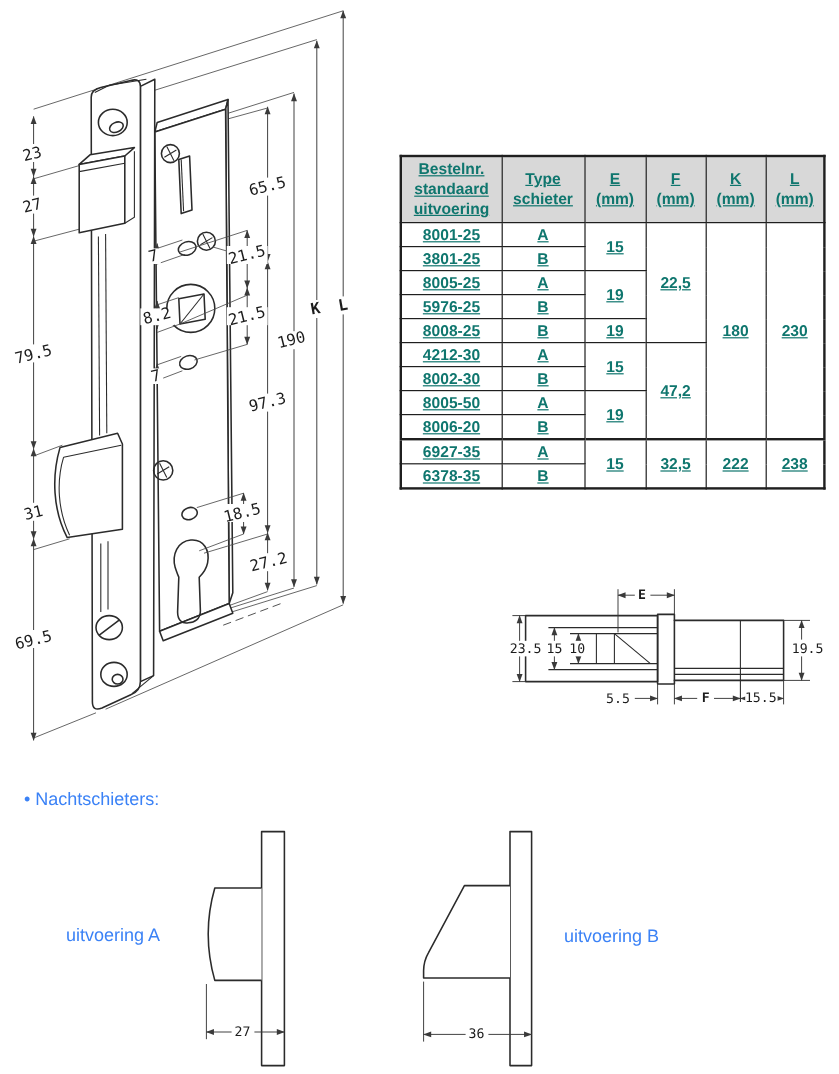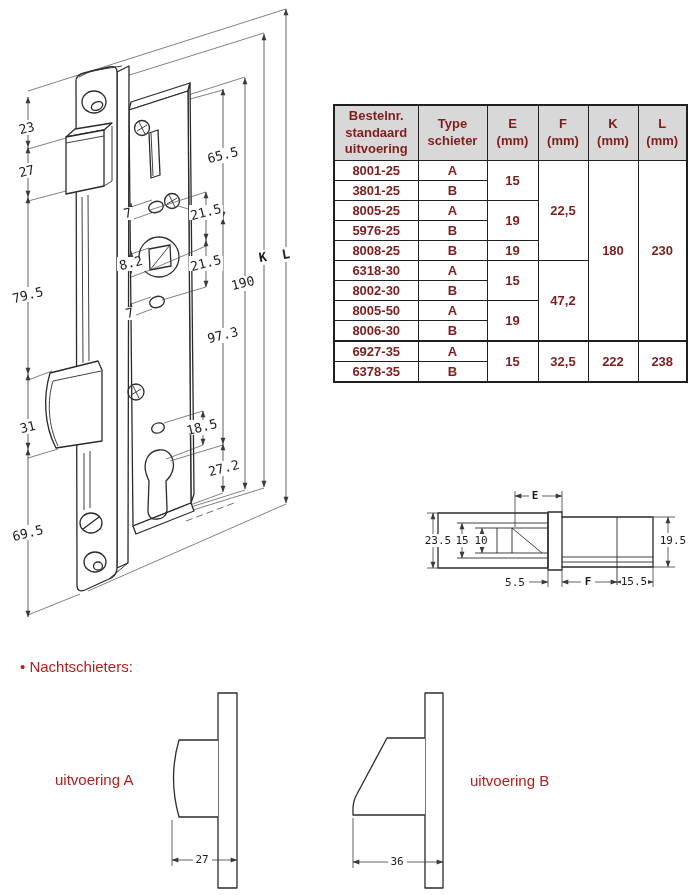--- a/index.html
+++ b/index.html
@@ -7,29 +7,29 @@
         font-family:"Liberation Sans",sans-serif;color:#111;}
   svg{position:absolute;overflow:visible;}
   svg text{font-family:"DejaVu Sans Mono",monospace;fill:#1c1c1c;}
   .ln{stroke:#2b2b2b;stroke-width:1.3;fill:none;stroke-linejoin:round;stroke-linecap:round;}
   .lnw{stroke:#2b2b2b;stroke-width:1.3;fill:#ffffff;stroke-linejoin:round;}
   .thin{stroke:#2b2b2b;stroke-width:0.9;fill:none;}
   .dim{stroke:#3a3a3a;stroke-width:0.8;fill:none;}
   .ldr{stroke:#4a4a4a;stroke-width:0.7;fill:none;}
   .dash{stroke:#4a4a4a;stroke-width:0.8;fill:none;stroke-dasharray:7 4;}
   .bg{fill:#ffffff;}
-  .spec-table{position:absolute;left:333px;top:104px;border-collapse:collapse;table-layout:fixed;
-        font-weight:bold;font-size:13px;color:#7f1d1d;}
+  .spec-table{position:absolute;left:333px;top:129px;border-collapse:collapse;table-layout:fixed;
+        font-weight:bold;font-size:13px;color:#0f766e;text-decoration:underline;}
   .spec-table td,.spec-table th{border:1px solid #1f1f1f;text-align:center;vertical-align:middle;padding:0 2px;}
   .spec-table{border:2px solid #1f1f1f;}
   .spec-table th{background:#d8d8d8;white-space:pre-line;font-size:13px;line-height:1.3;height:54px;}
   .spec-table tbody td{height:19px;}
   .spec-table tr.group-sep td{border-top:2px solid #1f1f1f;}
   .c1{width:84px}.c2{width:69px}.c3{width:51px}.c4{width:50px}.c5{width:50px}.c6{width:49px}
-  .caption{position:absolute;font-size:15px;color:#b91c1c;white-space:nowrap;}
+  .caption{position:absolute;font-size:15px;color:#3b82f6;white-space:nowrap;}
 </style>
 </head>
 <body>
 
 <div class="page">
 
   <svg style="left:0;top:0" width="310" height="640" viewBox="0 0 310 640">
     <defs>
       <marker id="ar" viewBox="0 0 10 10" refX="9" refY="5" markerWidth="9" markerHeight="7" orient="auto-start-reverse" markerUnits="userSpaceOnUse">
         <path d="M0,1.5 L9.5,5 L0,8.5 z" fill="#3a3a3a"></path>
@@ -236,36 +236,36 @@
       <tr>
         <td>5976-25</td>
         <td>B</td>
       </tr>
       <tr>
         <td>8008-25</td>
         <td>B</td>
         <td>19</td>
       </tr>
       <tr>
-        <td>6318-30</td>
+        <td>4212-30</td>
         <td>A</td>
         <td rowspan="2">15</td>
         <td rowspan="4">47,2</td>
       </tr>
       <tr>
         <td>8002-30</td>
         <td>B</td>
       </tr>
       <tr>
         <td>8005-50</td>
         <td>A</td>
         <td rowspan="2">19</td>
       </tr>
       <tr>
-        <td>8006-30</td>
+        <td>8006-20</td>
         <td>B</td>
       </tr>
       <tr class="group-sep">
         <td>6927-35</td>
         <td>A</td>
         <td rowspan="2">15</td>
         <td rowspan="2">32,5</td>
         <td rowspan="2">222</td>
         <td rowspan="2">238</td>
       </tr>

